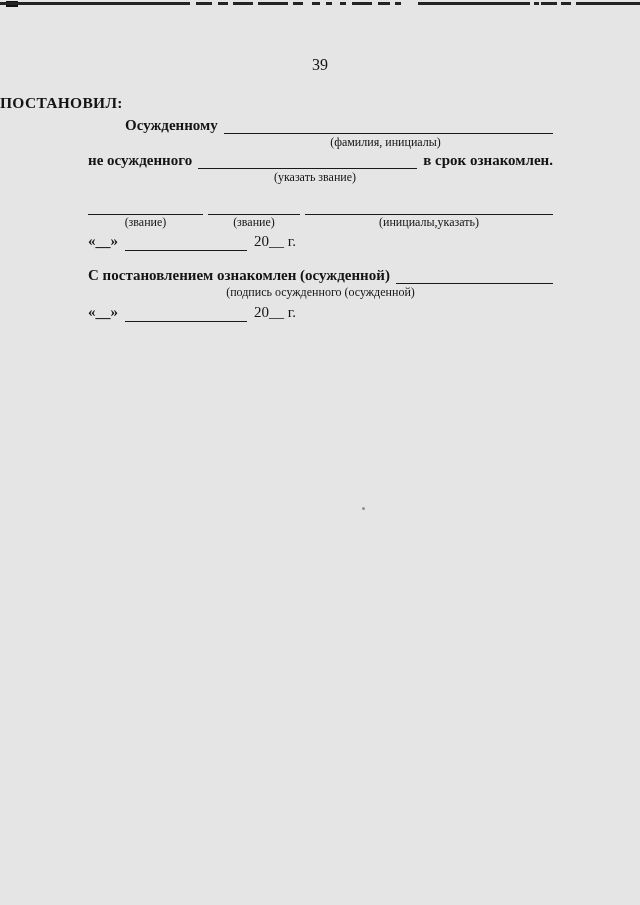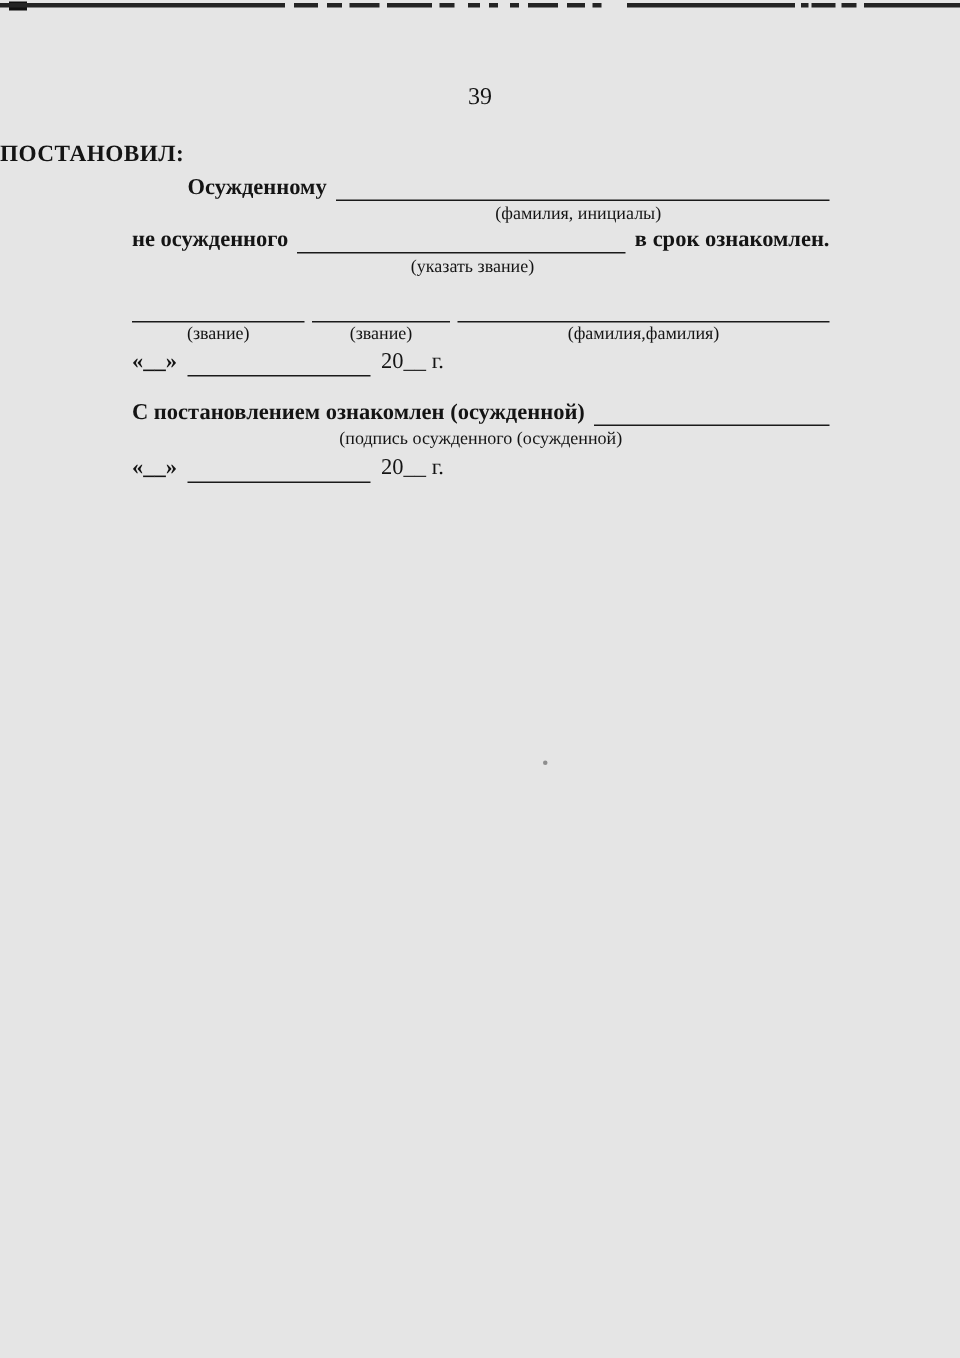--- a/index.html
+++ b/index.html
@@ -144,21 +144,21 @@
     <div class="caption cap-per">(указать звание)</div>
 
     <div class="sig-row">
       <span class="blank ul b-zvanie"></span>
       <span class="blank ul b-podpis"></span>
       <span class="blank ul b-initials"></span>
     </div>
     <div class="sig-caps">
       <div class="caption c-zvanie">(звание)</div>
       <div class="caption c-podpis">(звание)</div>
-      <div class="caption c-initials">(фамилия,фамилия)</div>
+      <div class="caption c-initials">(инициалы,указать)</div>
     </div>
 
     <div class="date-row">
       <span class="nowrap">«__»</span>
       <span class="date-blank"></span>
       <span class="date-year">20__ г.</span>
     </div>
 
     <div class="frow ack-row">
       <span class="nowrap">С постановлением ознакомлен (осужденной)</span>

